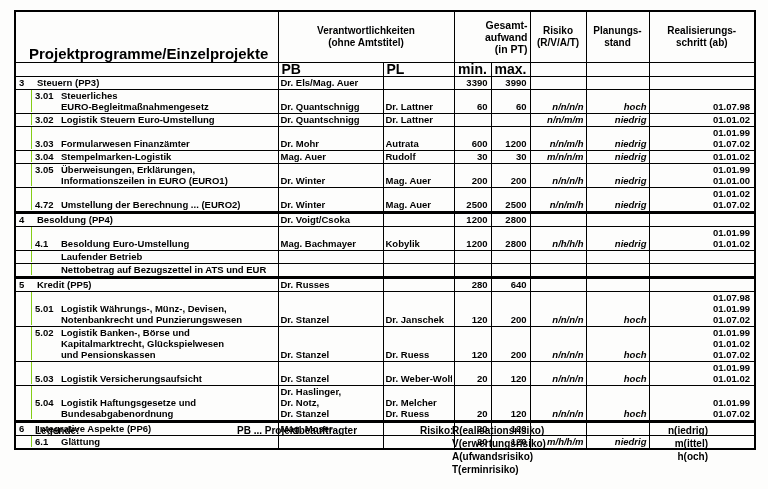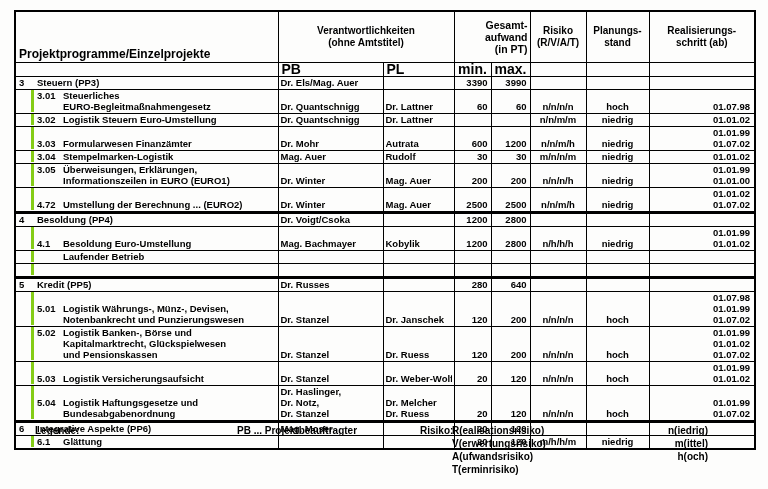--- a/index.html
+++ b/index.html
@@ -18,34 +18,34 @@
   th,td{
     border:1px solid #000;
     padding:0 2px 1px 2px;
     font-size:9.5px;line-height:11px;
     vertical-align:bottom;overflow:hidden;white-space:nowrap;
   }
   thead th{vertical-align:middle;text-align:center;font-size:10px;line-height:12px;padding:2px;}
   thead tr.h1 th{height:46px;}
   thead tr.h2 th{height:13px;font-size:14px;line-height:11px;text-align:left;padding:0 3px;}
   thead tr.h2 th.c-min,thead tr.h2 th.c-max{text-align:center;padding:0 1px;}
-  th.h-project{text-align:left;vertical-align:bottom;font-size:12px;padding-left:3px;}
+  th.h-project{text-align:left;vertical-align:bottom;font-size:15px;padding-left:13px;}
 
   .line{height:11px;line-height:11px;overflow:hidden;}
 
   td.c-min,td.c-max{text-align:right;padding-right:3px;}
-  td.c-risk,td.c-plan{text-align:center;}
+  td.c-risk,td.c-plan{text-align:right;font-style:italic;}
   td.c-real{text-align:right;padding-right:4px;}
 
   .c-project .wrap{display:flex;align-items:stretch;}
   .nums{flex:none;}
   .lines{flex:1;overflow:hidden;}
 
   tr.row-section .wrap .nums{width:18px;padding-left:1px;}
-  tr.row-sub .wrap,tr.row-plain .wrap{margin-left:13px;border-left:3px solid #84cc16;padding-left:3px;}
+  tr.row-sub .wrap,tr.row-plain .wrap{margin-left:13px;border-left:1px solid #84cc16;padding-left:3px;}
   tr.row-sub .nums,tr.row-plain .nums{width:26px;}
 
   tr.thick-top td{border-top:3px solid #000;}
 
   .legend{position:absolute;top:424px;left:0;width:768px;font-size:10px;line-height:13px;}
   .legend .abs{position:absolute;top:0;}
   .leg-title{left:35px;}
   .leg-roles{left:237px;}
   .leg-risk-label{left:420px;}
   .leg-risk-items{left:452px;}
@@ -476,20 +476,23 @@
           <td class="c-real">
             <div class="line"></div>
           </td>
         </tr>
         <tr class="row-plain">
           <td class="c-project">
             <div class="wrap">
               <div class="nums">
                 <div class="line"></div>
               </div>
+              <div class="lines">
+                <div class="line">Nettobetrag auf Bezugszettel in ATS und EUR</div>
+              </div>
             </div>
           </td>
           <td class="c-pb">
             <div class="line"></div>
           </td>
           <td class="c-pl">
             <div class="line"></div>
           </td>
           <td class="c-min">
             <div class="line"></div>

